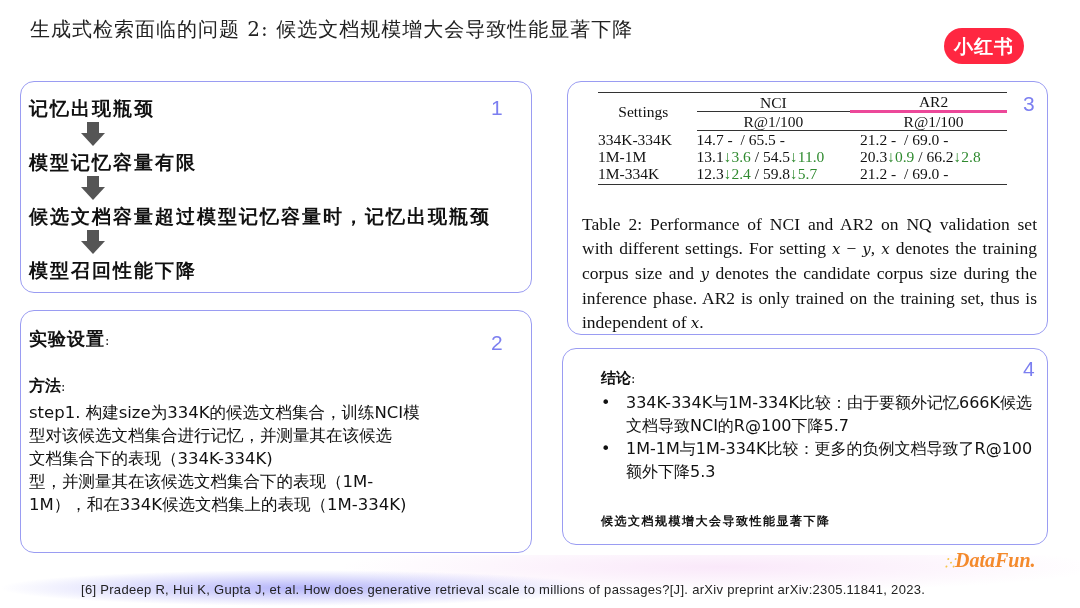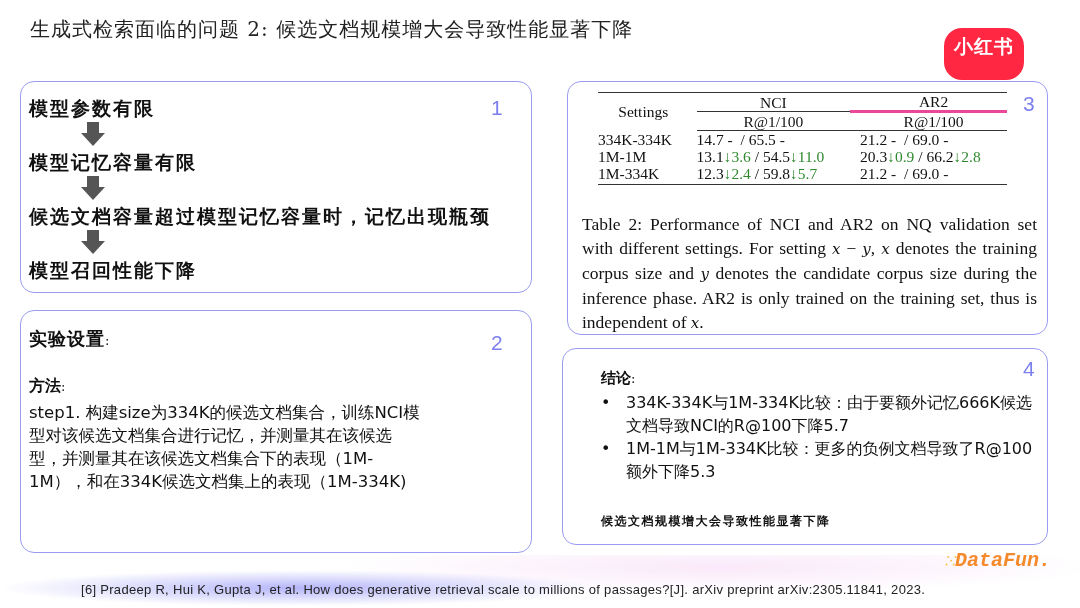--- a/index.html
+++ b/index.html
@@ -5,21 +5,21 @@
     * { box-sizing: border-box; margin: 0; padding: 0; }
     html, body { width: 1080px; height: 608px; overflow: hidden; background: #ffffff; }
     body { position: relative; font-family: "DejaVu Sans", sans-serif; color: #111; }
 
     .title {
       position: absolute; left: 30px; top: 16px;
       font-family: "DejaVu Serif", serif; font-size: 20px; letter-spacing: 1px;
       color: #222;
     }
     .logo-xhs {
-      position: absolute; left: 944px; top: 28px; width: 80px; height: 52px;
+      position: absolute; left: 944px; top: 28px; width: 80px; height: 36px;
       background: #ff2741; border-radius: 18px;
       color: #fff; font-weight: bold; font-size: 19px; text-align: center; line-height: 36px;
       letter-spacing: 1px;
     }
     .box {
       position: absolute; border: 1.5px solid #9a9cf2; border-radius: 14px; background: #fff;
     }
     .box-num {
       position: absolute; font-family: "Liberation Sans", sans-serif; font-size: 21px; color: #7c7ff0;
     }
@@ -74,34 +74,34 @@
       position: absolute; left: 0; top: 555px; width: 1080px; height: 53px;
       background:
         radial-gradient(ellipse 300px 18px at 300px 33px, rgba(120,120,245,0.55), rgba(120,120,245,0) 100%),
         radial-gradient(ellipse 380px 25px at 720px 12px, rgba(240,190,240,0.35), rgba(240,190,240,0) 100%);
     }
     .citation {
       position: absolute; left: 81px; top: 582px; font-family: "Liberation Sans", sans-serif;
       font-size: 13px; color: #222; letter-spacing: 0.3px;
     }
     .logo-datafun {
-      position: absolute; left: 945px; top: 549px; font-family: Liberation Mono, monospace;
+      position: absolute; left: 945px; top: 549px; font-family: Liberation Serif, serif;
       font-style: italic; font-weight: bold; font-size: 20px; color: #f48a2c;
     }
     .logo-datafun .dots { color: #f7c54a; font-size: 12px; vertical-align: middle; }
   </style>
 </head>
 <body>
 
 <div class="title">生成式检索面临的问题 2: 候选文档规模增大会导致性能显著下降</div>
 <div class="logo-xhs">小红书</div>
 
 <div class="box" id="box1">
   <span class="box-num">1</span>
-  <div class="flow-step" style="top:14px;">模型参数有限</div>
+  <div class="flow-step" style="top:14px;">记忆出现瓶颈</div>
   <svg class="arrow-down" style="top:40px;" viewBox="0 0 24 24">
     <rect x="6" y="0" width="12" height="11" fill="#555"></rect>
     <polygon points="0,11 24,11 12,24" fill="#555"></polygon>
   </svg>
   <div class="flow-step" style="top:68px;">模型记忆容量有限</div>
   <svg class="arrow-down" style="top:94px;" viewBox="0 0 24 24">
     <rect x="6" y="0" width="12" height="11" fill="#555"></rect>
     <polygon points="0,11 24,11 12,24" fill="#555"></polygon>
   </svg>
   <div class="flow-step" style="top:122px;">候选文档容量超过模型记忆容量时，记忆出现瓶颈</div>
@@ -112,20 +112,21 @@
   <div class="flow-step" style="top:176px;">模型召回性能下降</div>
 </div>
 
 <div class="box" id="box2">
   <span class="box-num">2</span>
   <div class="b2-heading"><span>实验设置</span><span class="colon">:</span></div>
   <div class="b2-method"><span>方法</span><span class="colon">:</span></div>
   <div class="b2-body">
     <div>step1. 构建size为334K的候选文档集合，训练NCI模</div>
     <div>型对该候选文档集合进行记忆，并测量其在该候选</div>
+    <div>文档集合下的表现（334K-334K)</div>
     <div>型，并测量其在该候选文档集合下的表现（1M-</div>
     <div>1M），和在334K候选文档集上的表现（1M-334K)</div>
   </div>
 </div>
 
 <div class="box" id="box3">
   <span class="box-num">3</span>
   <table class="paper-table">
     <tbody>
         <tr class="top-rule">

